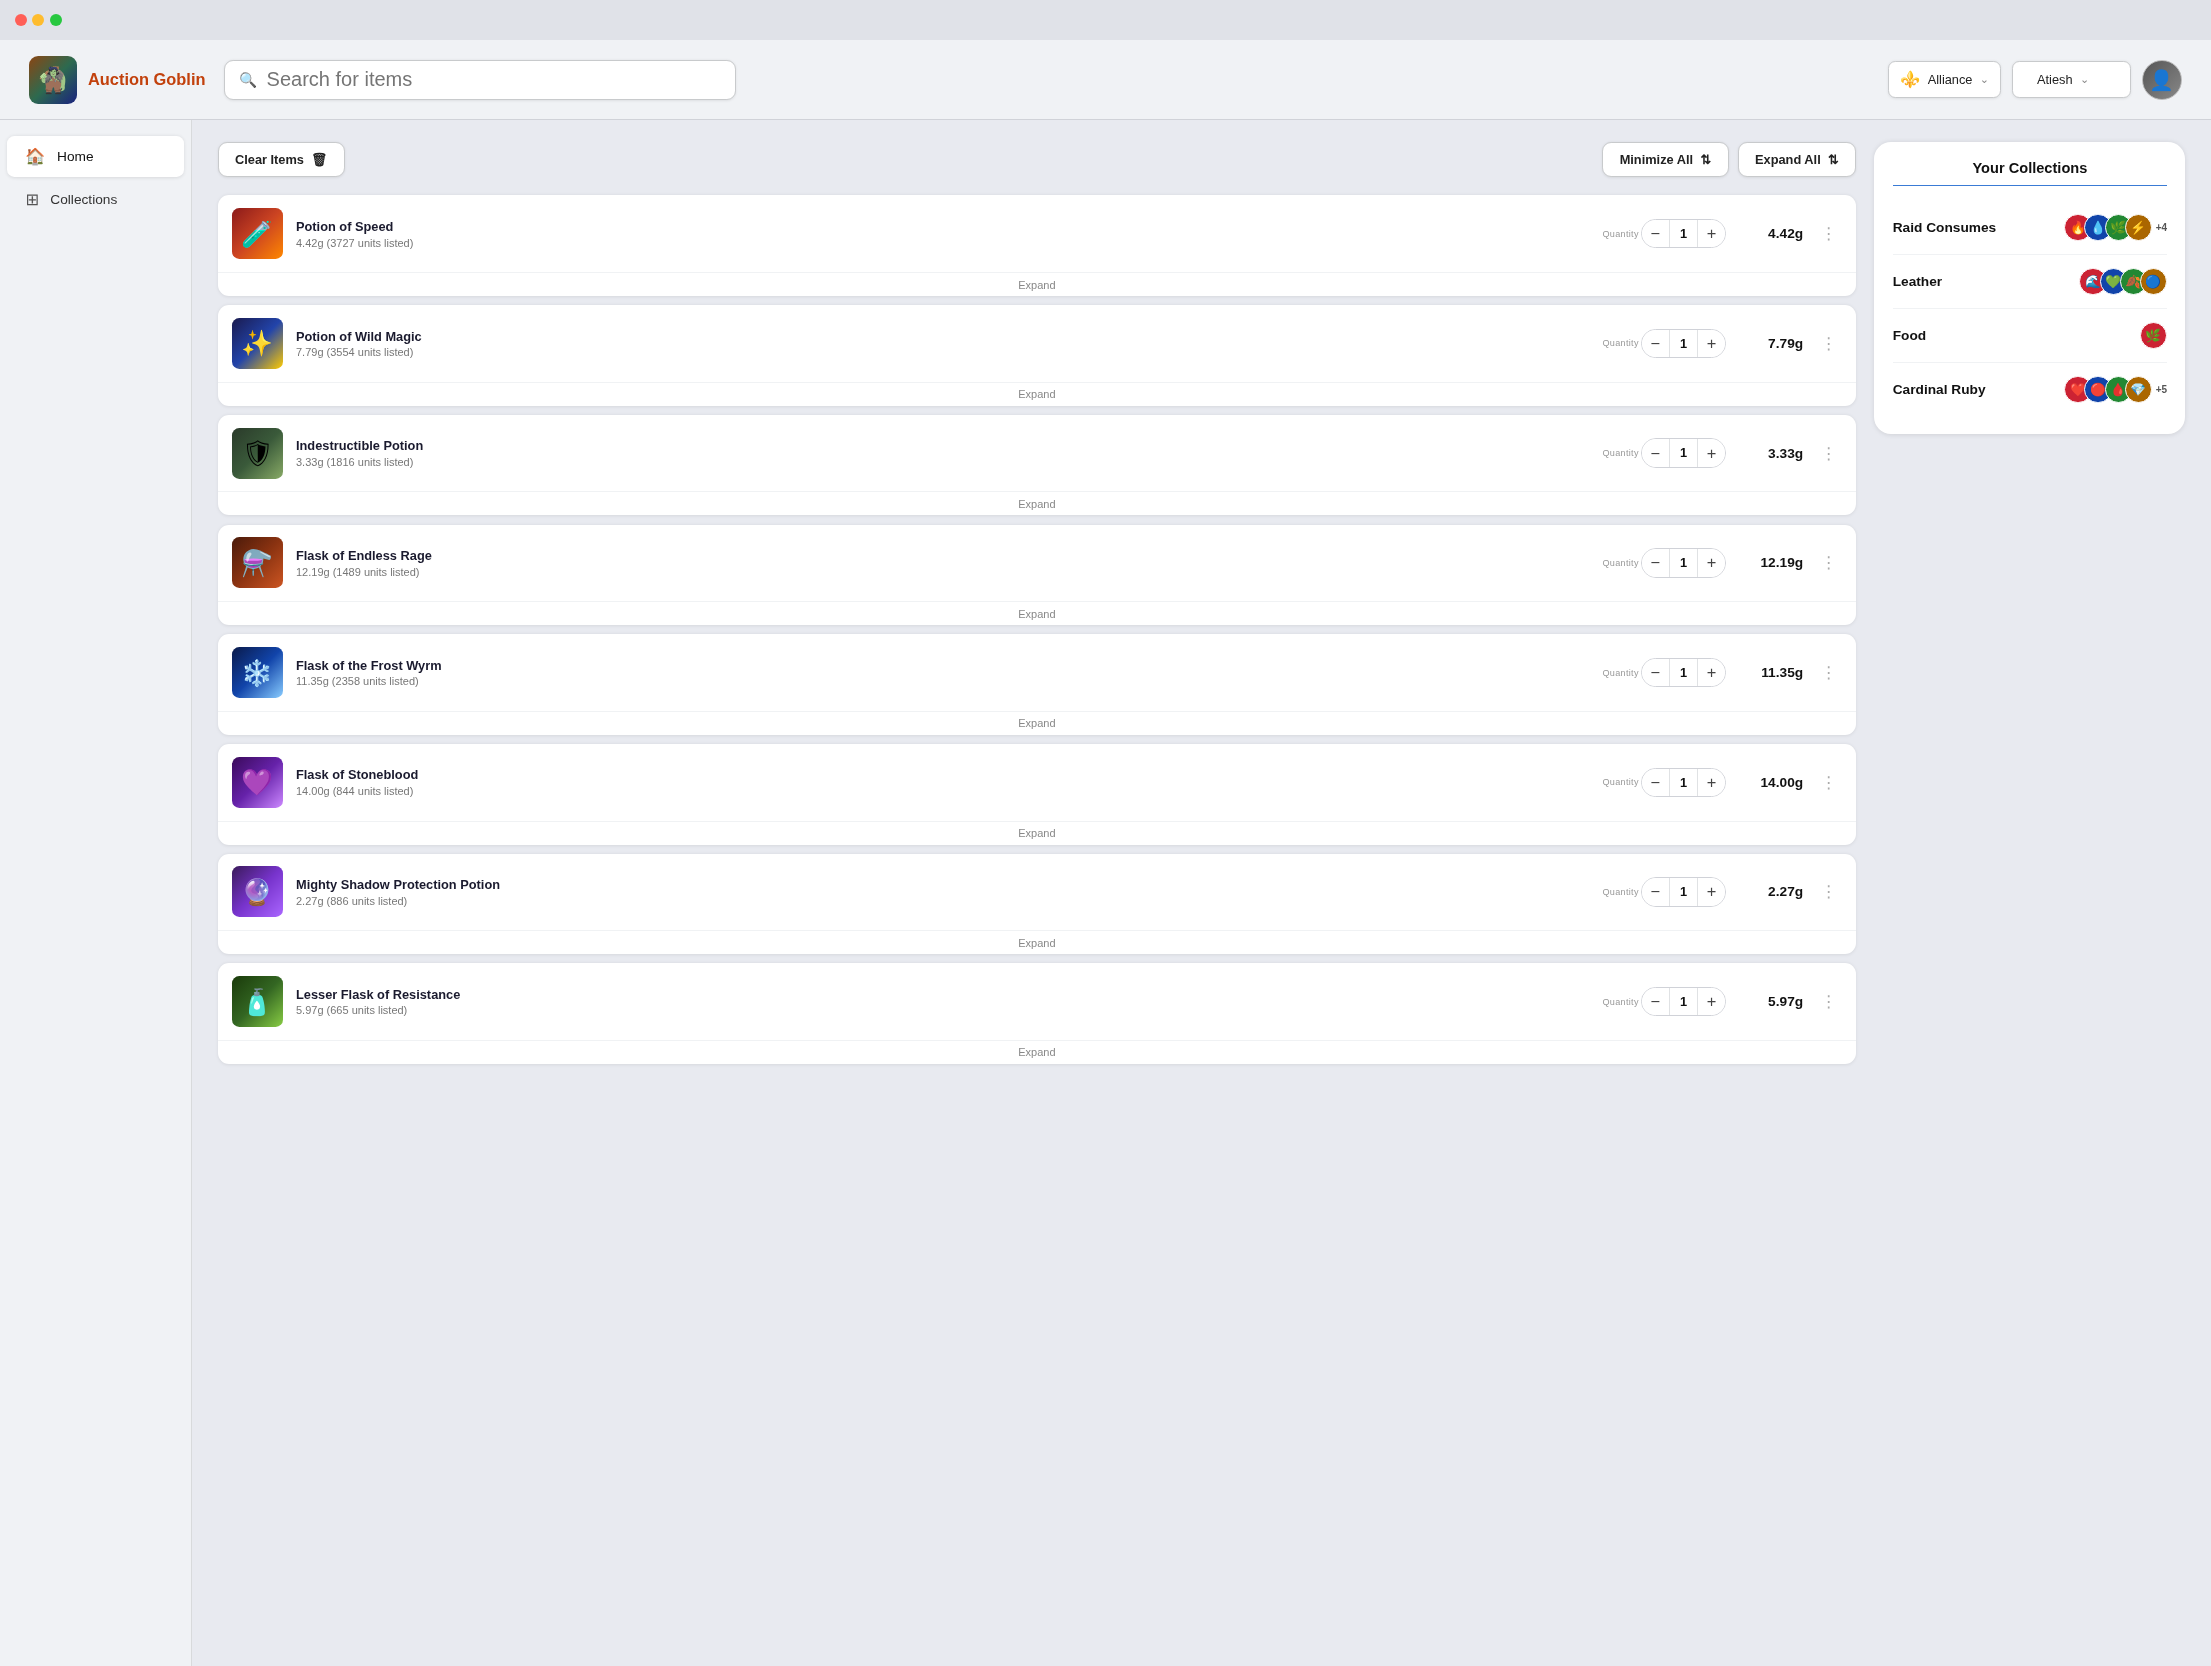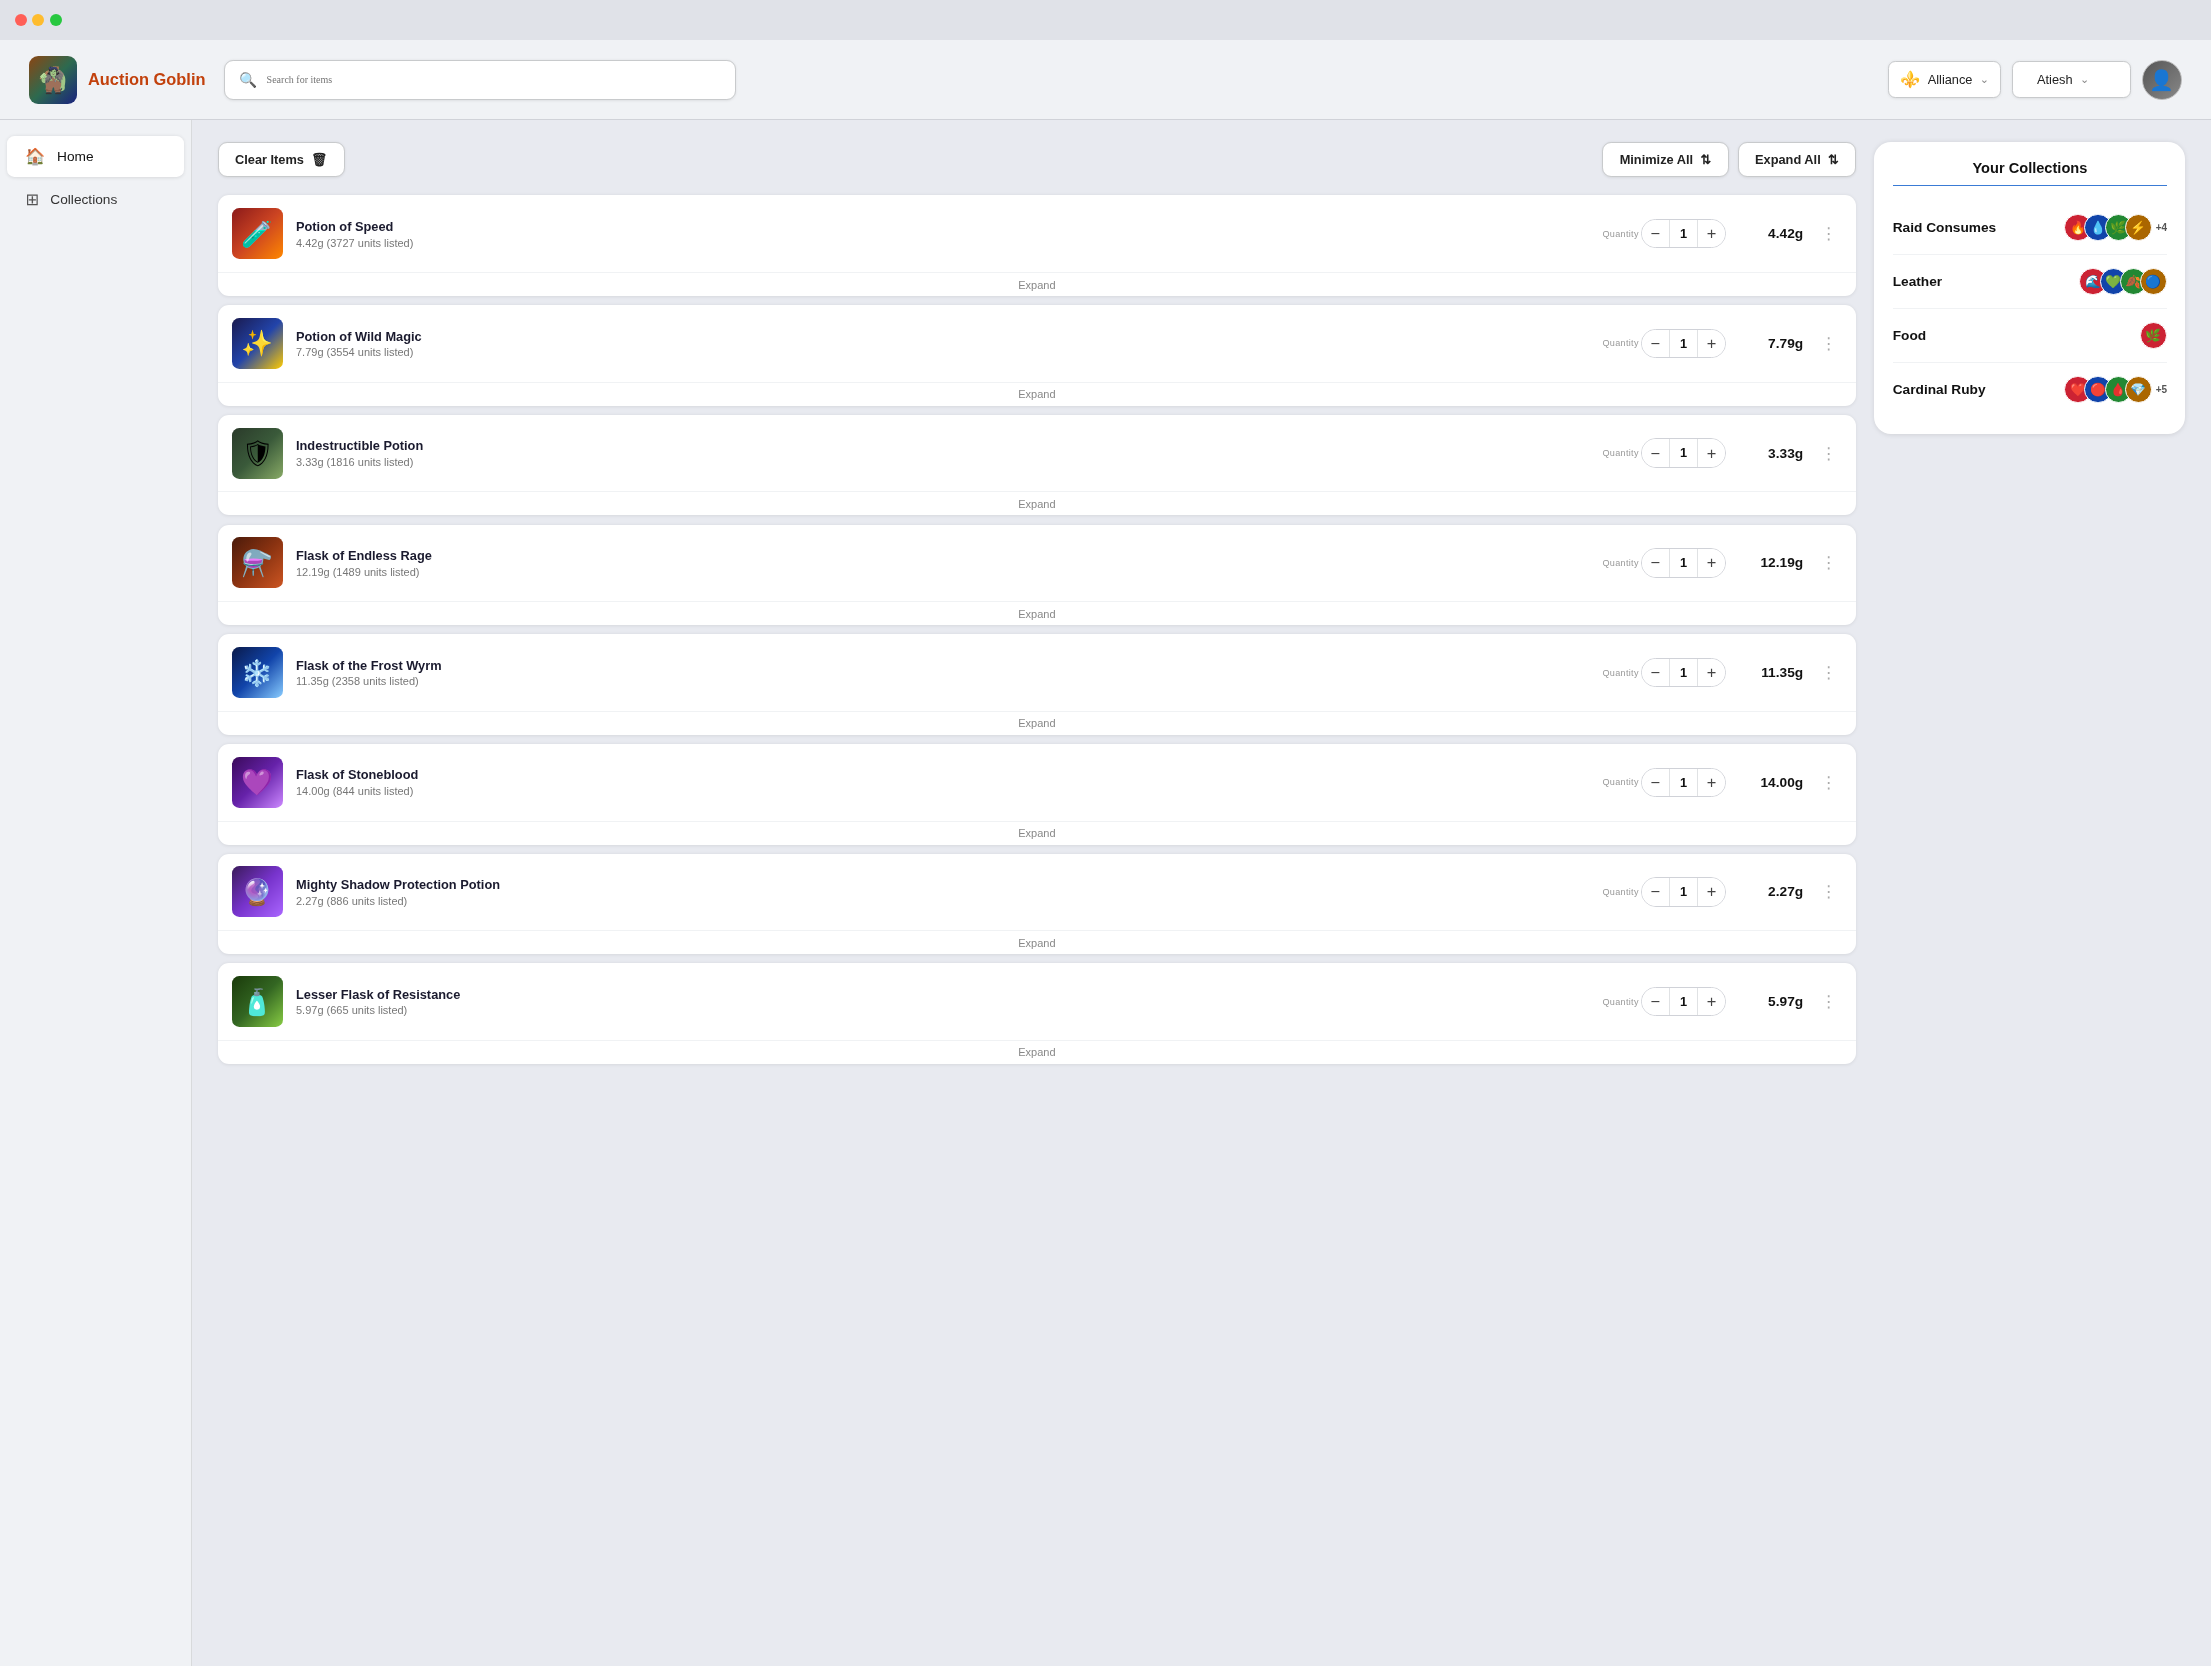--- a/index.html
+++ b/index.html
@@ -64,24 +64,23 @@
       border-radius: 9.1px;
       display: flex;
       align-items: center;
       padding: 0 14.6px;
       gap: 9.1px;
       box-shadow: 0 0.9px 2.7px rgba(0,0,0,0.08);
     }
     .search-icon { color: #888; font-size: 14.6px; }
     .search-input {
       border: none; outline: none;
-      font-size: 10px; color: #555;
+      font-size: 20px; color: #555;
       width: 100%;
       background: transparent;
-      font-family: Liberation Serif, serif;
     }
     .header-right {
       margin-left: auto;
       display: flex;
       align-items: center;
       gap: 11px;
     }
     .faction-selector, .realm-selector {
       height: 37px;
       background: white;

